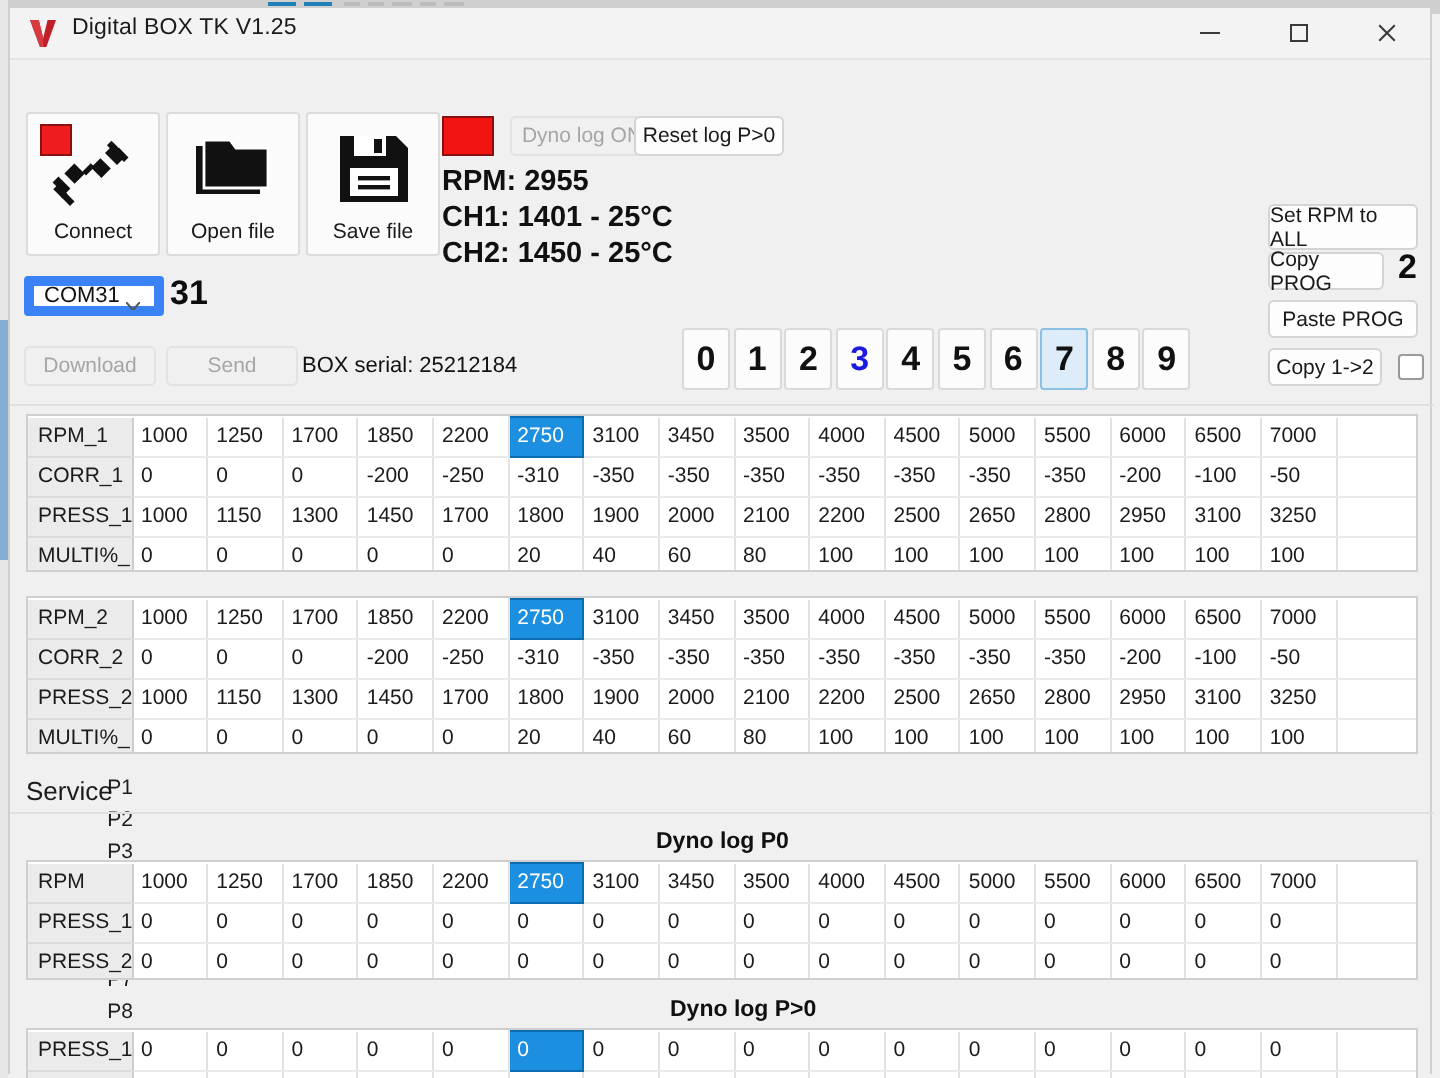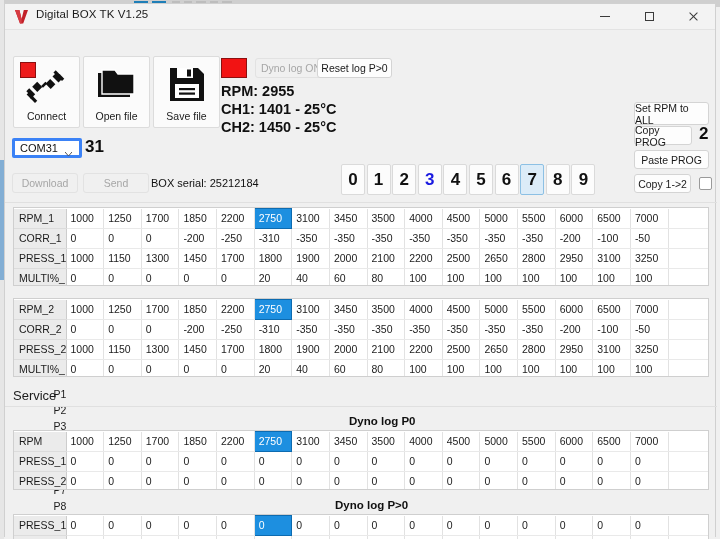--- a/index.html
+++ b/index.html
@@ -45,21 +45,21 @@
   .redsq{position:absolute;left:6px;top:5px;width:16px;height:16px;background:#ee1c1c;border:1px solid #8c0f0f;box-sizing:border-box;}
 
   
   .readout{position:absolute;font-weight:bold;font-size:14.5px;color:#101010;white-space:nowrap;}
   .redbox{position:absolute;width:26px;height:20px;background:#f21313;border:1px solid #8c0f0f;box-sizing:border-box;}
 
   .flatbtn{position:absolute;box-sizing:border-box;background:#fdfdfd;border:1px solid #d4d4d4;
            border-radius:3px;font-size:10.5px;color:#1a1a1a;display:flex;align-items:center;justify-content:center;}
   .flatbtn.dis{color:#a6a6a6;background:#f0f0f0;border-color:#e2e2e2;}
 
-  .combo{position:absolute;box-sizing:border-box;background:#fff;border:3px solid #3b82f6;
+  .combo{position:absolute;box-sizing:border-box;background:#fff;border:5px solid #3b82f6;
          border-radius:2px;font-size:11px;color:#111;display:flex;align-items:center;padding-left:5px;}
   .combo .arw{position:absolute;right:7px;top:50%;margin-top:-2px;width:7px;height:4px;}
   .bignum{position:absolute;font-weight:bold;font-size:17px;color:#0d0d0d;}
 
   
   .digit{position:absolute;width:24px;height:31px;box-sizing:border-box;background:#fcfcfc;
          border:1px solid #dadada;border-radius:2px;display:flex;align-items:center;justify-content:center;
          font-weight:bold;font-size:17px;color:#111;}
   .digit.alt{color:#1a1ae0;}
   .digit.sel{background:#dcecf8;border:1px solid #8cc0e4;}
@@ -451,21 +451,21 @@
           <div class="tabitem" style="width: 30px;">P4</div>
           <div class="tabitem" style="width: 30px;">P5</div>
           <div class="tabitem" style="width: 30px;">P6</div>
           <div class="tabitem" style="width: 30px;">P7</div>
           <div class="tabitem" style="width: 30px;">P8</div>
           <div class="tabitem active" style="width: 30px;">P9</div>
         </div>
 
       <div class="hsep" style="left:0px;top:376px;width:712px;"></div>
 
-      <div class="sectitle" style="left:344px;top:385px;">Dyno log  P0</div>
+      <div class="sectitle" style="left:323px;top:385px;">Dyno log  P0</div>
       <div class="gridwrap" style="left:8px;top:400px;width:696px;height:60px;">
         <table class="grid" id="grid-d0">
             <colgroup>
               <col style="width: 52px;">
               <col style="width: 37.625px;">
               <col style="width: 37.625px;">
               <col style="width: 37.625px;">
               <col style="width: 37.625px;">
               <col style="width: 37.625px;">
               <col style="width: 37.625px;">

